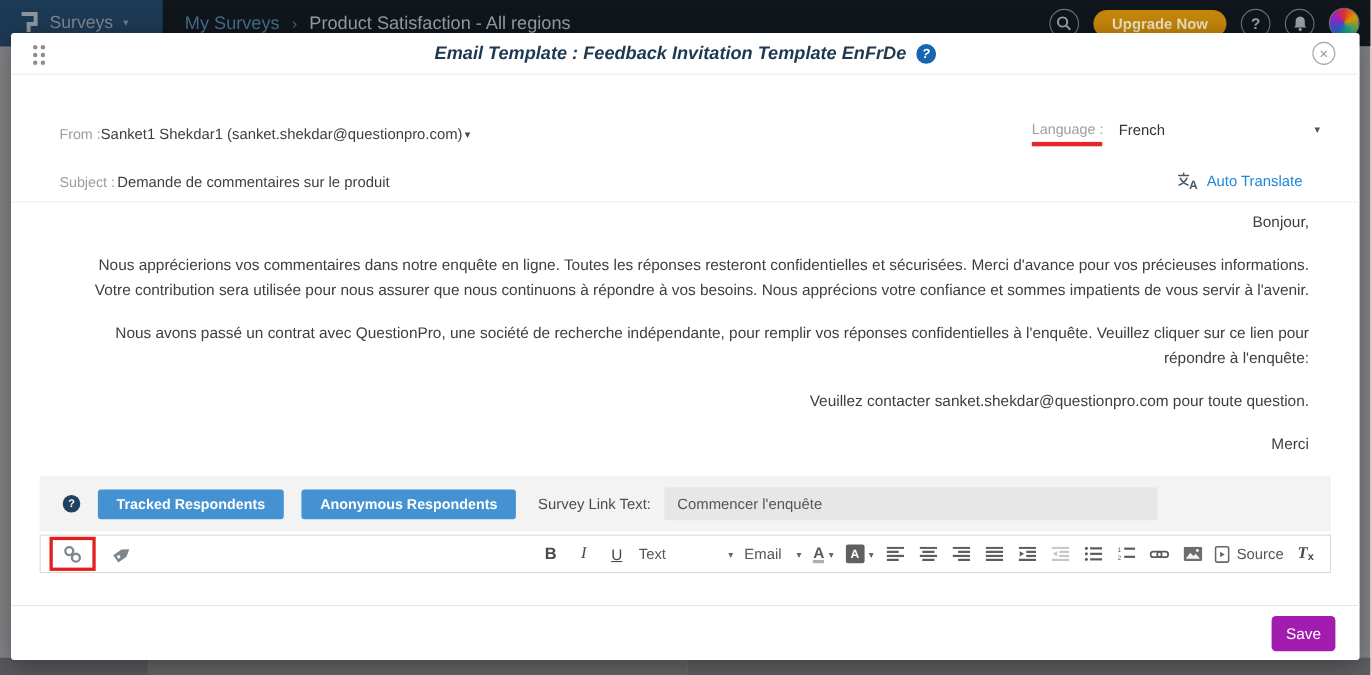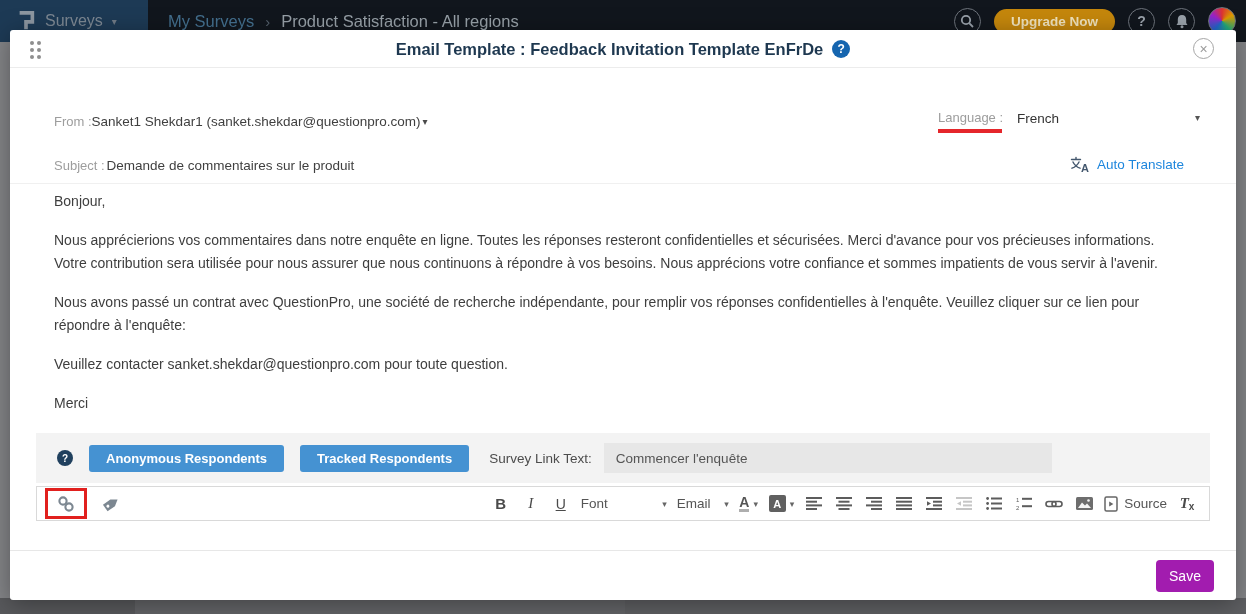--- a/index.html
+++ b/index.html
@@ -33,21 +33,21 @@
   .avatar { width:28px; height:28px; border-radius:50%; border:1.5px solid #6e747c; cursor:pointer;
     background:conic-gradient(#d33 0deg,#d90 60deg,#2a7 140deg,#26c 220deg,#92c 300deg,#d33 360deg); }
 
   
   .modal { position:absolute; left:10px; top:30px; width:1226px; height:570px; background:#fff;
     z-index:4; border-radius:3px; box-shadow:0 4px 24px rgba(0,0,0,.35); }
   .modal-header { position:absolute; top:0; left:0; right:0; height:38px; border-bottom:1px solid #ececec; }
   .drag-handle { position:absolute; left:20px; top:11px; width:11px; height:18px; cursor:move; }
   .dots { width:4px; height:4px; border-radius:50%; background:#8e8e8e;
     box-shadow:7px 0 0 #8e8e8e, 0 7px 0 #8e8e8e, 7px 7px 0 #8e8e8e, 0 14px 0 #8e8e8e, 7px 14px 0 #8e8e8e; }
-  .modal-title-wrap { height:38px; display:flex; align-items:center; justify-content:center; gap:9px; }
+  .modal-title-wrap { height:38px; display:flex; align-items:center; justify-content:center; gap:9px;font-style:italic; }
   .modal-title { font-size:16.5px; font-weight:bold; color:#1e3850; }
   .help-badge { width:18px; height:18px; border-radius:50%; background:#1565af; color:#fff;
     font-size:12px; font-weight:bold; display:flex; align-items:center; justify-content:center; cursor:pointer; }
   .close-btn { position:absolute; right:22px; top:8px; width:21px; height:21px; border-radius:50%;
     border:1.6px solid #a6a6a6; color:#9b9b9b; font-size:14px; display:flex; align-items:center;
     justify-content:center; cursor:pointer; background:#fff; line-height:1; }
 
   .field-label { color:#9d9d9d; font-size:13px; }
   .field-value { color:#3f3f3f; font-size:13.5px; }
   .row-from { position:absolute; top:84px; left:44px; display:flex; align-items:center; cursor:pointer; }
@@ -56,22 +56,22 @@
   .lang-label-block { display:flex; flex-direction:column; }
   .red-underline { width:64px; height:4px; background:#e5262b; margin-top:4px; }
   .lang-value { margin-left:14px; color:#333; font-size:13.5px; padding-top:1px; }
   .lang-caret { margin-left:auto; color:#555; font-size:10px; padding-top:2px; }
 
   .row-subject { position:absolute; top:128px; left:44px; display:flex; align-items:center; gap:2px; }
   .auto-translate { position:absolute; top:126px; right:52px; display:flex; align-items:center; gap:7px; cursor:pointer; }
   .auto-translate-label { color:#1d86dd; font-size:13.5px; }
   .subject-divider { position:absolute; top:153px; left:0; right:0; border-top:1px solid #f0f0f0; }
 
-  .email-body { position:absolute; top:160px; left:44px; right:64px; font-size:14px;
-    color:#3e3e3e; line-height:1.6; cursor:text; }
+  .email-body { position:absolute; top:160px; left:44px; right:46px; font-size:14px;
+    color:#3e3e3e; line-height:1.6; cursor:text;text-align:right; }
   .email-body p { margin:0 0 17px 0; }
 
   .respondent-band { position:absolute; top:403px; left:26px; right:26px; height:50px; background:#f3f3f3;
     display:flex; align-items:center; }
   .band-help { width:16px; height:16px; border-radius:50%; background:#20405e; color:#fff; font-size:10px;
     font-weight:bold; display:flex; align-items:center; justify-content:center; margin-left:21px; cursor:pointer; flex:none; }
   .resp-btn { margin-left:16px; height:27px; padding:0 17px; background:#4592d2; border:none; border-radius:3px;
     color:#fff; font-weight:bold; font-size:13px; cursor:pointer; font-family:"Liberation Sans",sans-serif; }
   .sl-label { margin-left:20px; color:#4c4c4c; font-size:13.5px; }
   .sl-input { margin-left:12px; width:448px; height:30px; background:#e7e7e7; border:none; padding:0 12px;
@@ -195,22 +195,22 @@
     <div class="email-body">
       <p>Bonjour,</p>
       <p>Nous apprécierions vos commentaires dans notre enquête en ligne. Toutes les réponses resteront confidentielles et sécurisées. Merci d'avance pour vos précieuses informations. Votre contribution sera utilisée pour nous assurer que nous continuons à répondre à vos besoins. Nous apprécions votre confiance et sommes impatients de vous servir à l'avenir.</p>
       <p>Nous avons passé un contrat avec QuestionPro, une société de recherche indépendante, pour remplir vos réponses confidentielles à l'enquête. Veuillez cliquer sur ce lien pour répondre à l'enquête:</p>
       <p>Veuillez contacter sanket.shekdar@questionpro.com pour toute question.</p>
       <p>Merci</p>
     </div>
 
     <div class="respondent-band">
       <div class="band-help">?</div>
+      <button class="resp-btn">Tracked Respondents</button>
       <button class="resp-btn">Anonymous Respondents</button>
-      <button class="resp-btn">Tracked Respondents</button>
       <span class="sl-label">Survey Link Text:</span>
       <input class="sl-input" type="text" value="Commencer l'enquête" style="">
     </div>
 
     <div class="editor-toolbar">
       <div class="highlight-box">
         <div class="tk">
           <svg width="22" height="20" viewBox="0 0 22 20">
             <circle cx="8" cy="7" r="3.6" fill="none" stroke="#7c8791" stroke-width="2.1"></circle>
             <circle cx="14" cy="13" r="3.6" fill="none" stroke="#7c8791" stroke-width="2.1"></circle>
@@ -224,21 +224,21 @@
             <circle cx="7.2" cy="10" r="1.5" fill="#fff"></circle>
           </g>
         </svg>
       </div>
 
       <div class="tk-right">
         <div class="tk tk-b">B</div>
         <div class="tk tk-i">I</div>
         <div class="tk tk-u">U</div>
         <div class="tk-dd dd-font">
-          <span>Font</span>
+          <span>Text</span>
           <span class="caret2">▾</span>
         </div>
         <div class="tk-dd dd-size">
           <span>Email</span>
           <span class="caret2">▾</span>
         </div>
         <div class="tk">
           <span class="color-a">A</span>
           <span class="caret2" style="margin-left:4px">▾</span>
         </div>

